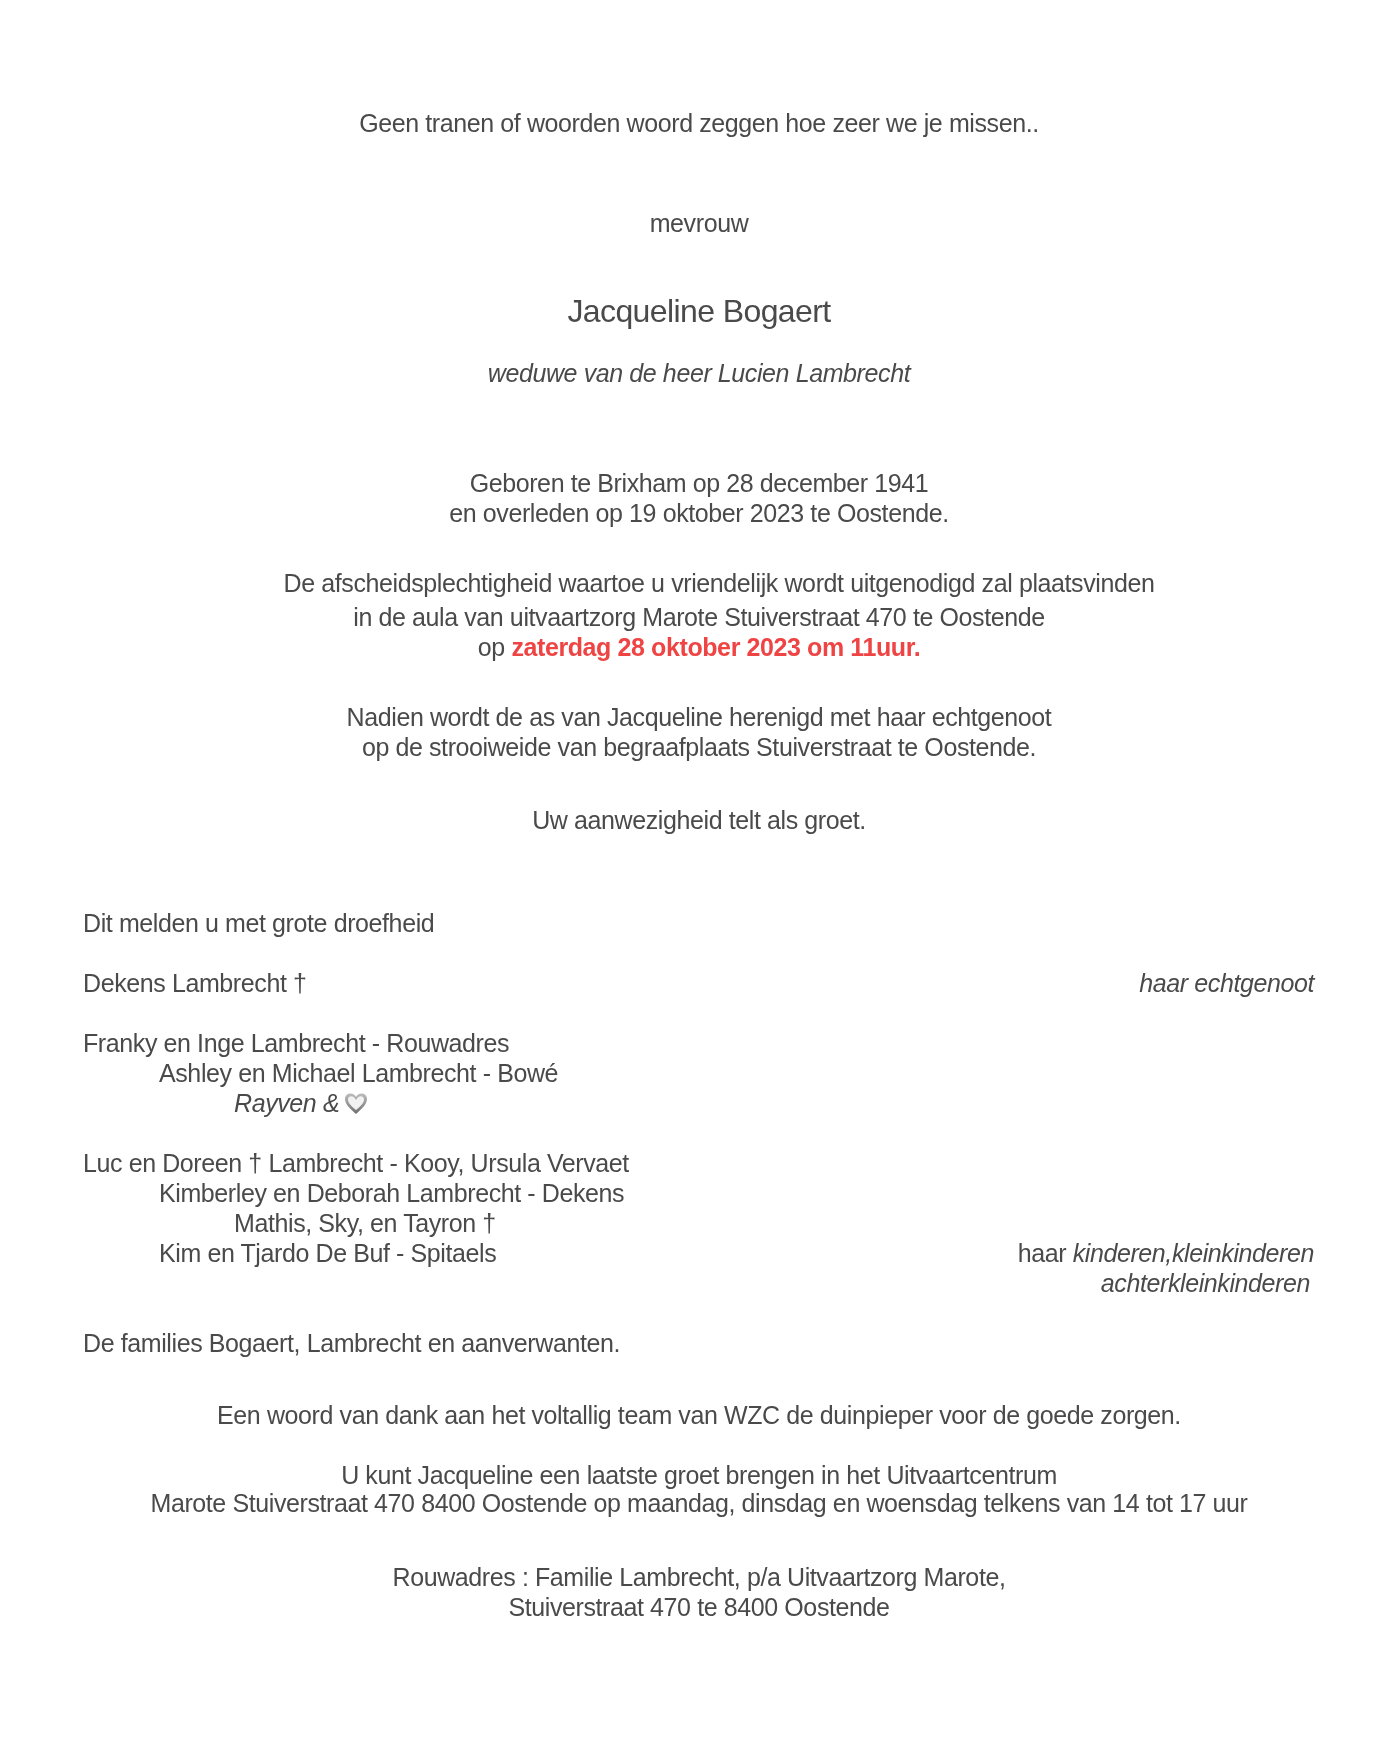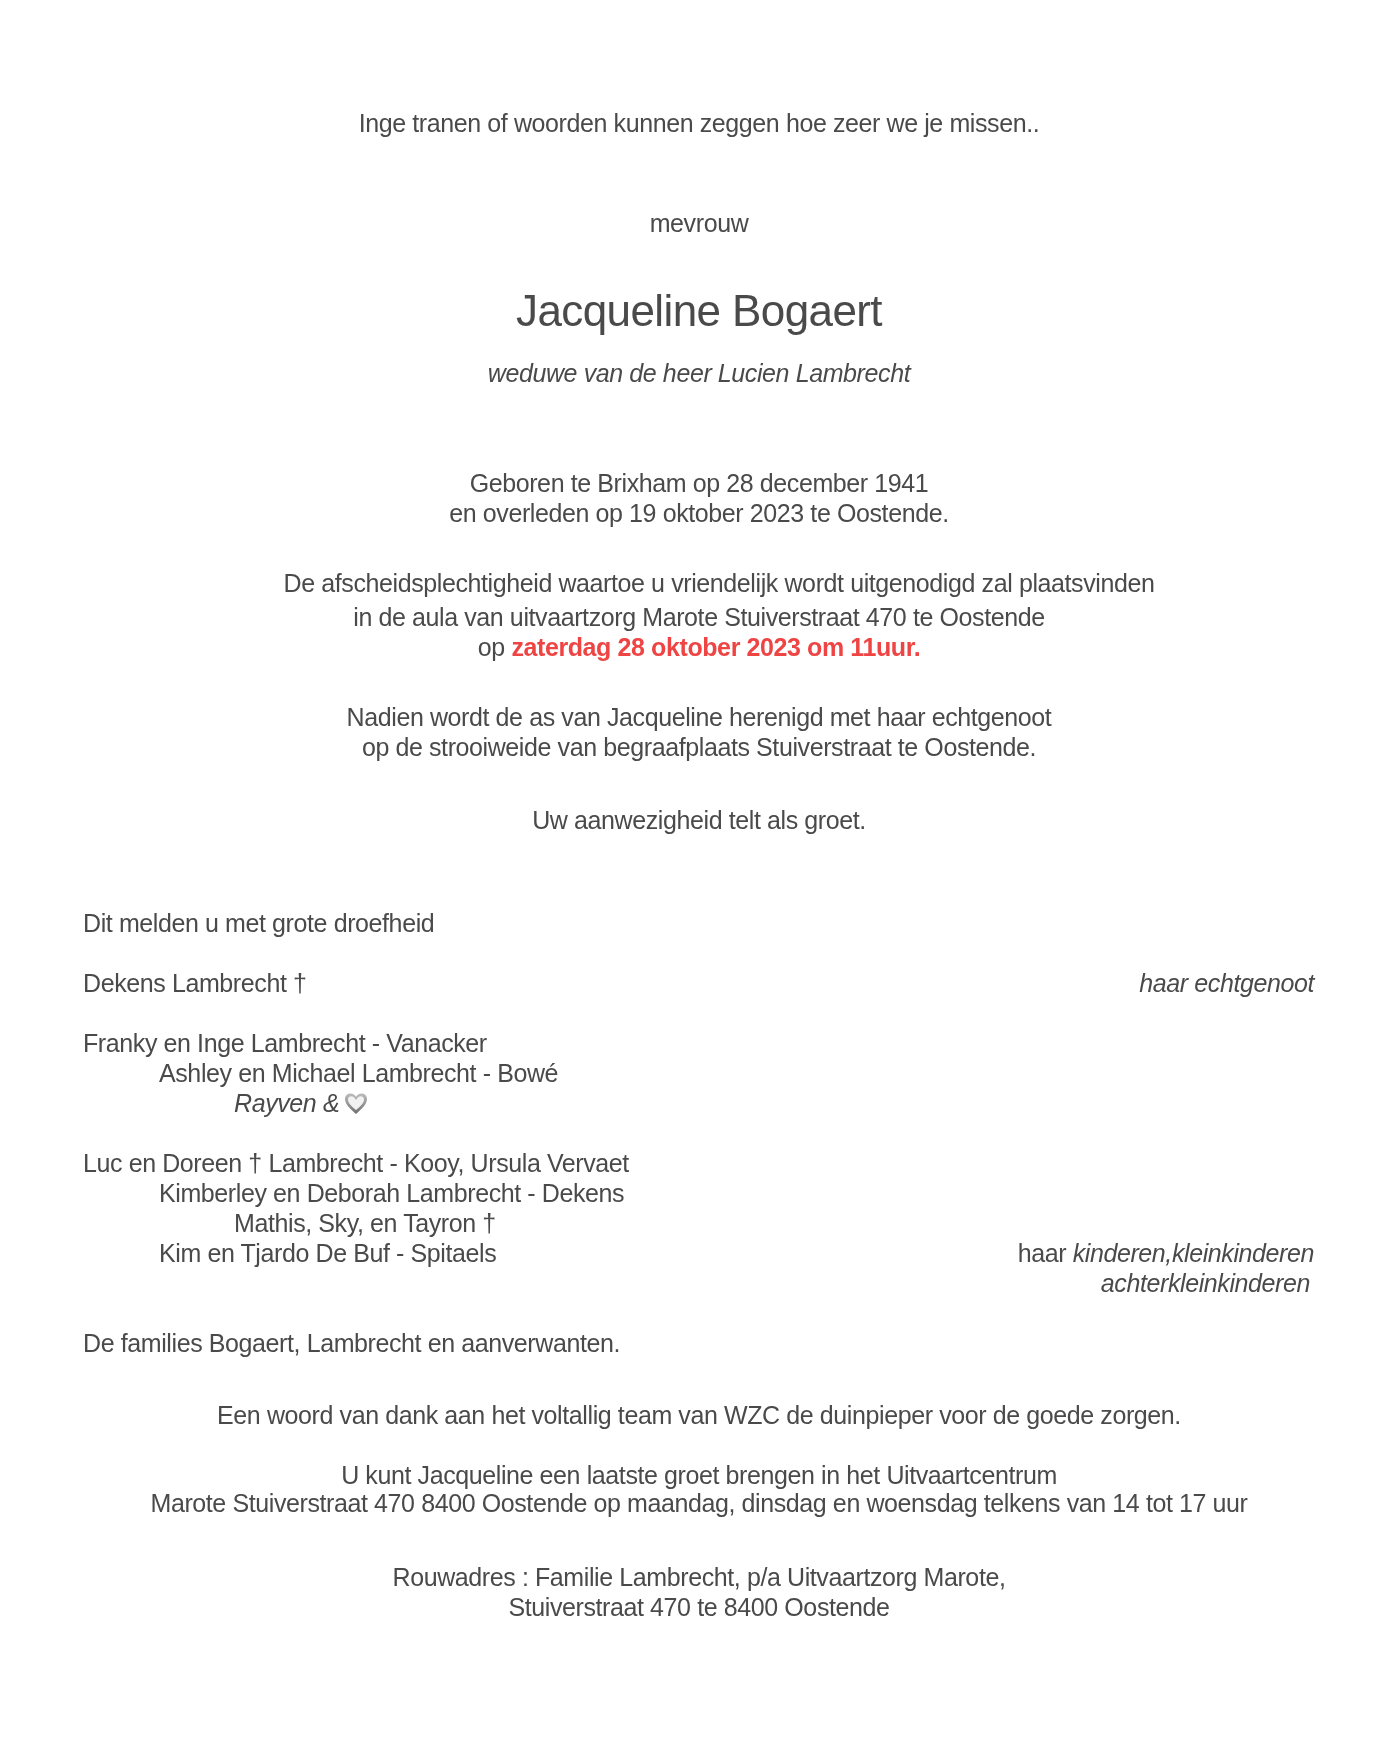--- a/index.html
+++ b/index.html
@@ -4,29 +4,29 @@
 <style>
   html, body { margin: 0; padding: 0; background: #ffffff; }
   body { width: 1398px; height: 1738px; position: relative; overflow: hidden;
          font-family: "Liberation Sans", "DejaVu Sans", sans-serif; color: #4a4a4a; }
   .line { position: absolute; white-space: nowrap; font-size: 25px; line-height: 30px;
           letter-spacing: -0.4px; font-weight: normal; }
   .center { left: 0; width: 1398px; text-align: center; }
   .right { right: 84px; text-align: right; }
   .it { font-style: italic; }
   .bold { font-weight: bold; color: #ef4444; }
-  .name { font-size: 44px; line-height: 50px; letter-spacing: -0.6px; }
+  .name { font-size: 32px; line-height: 50px; letter-spacing: -0.6px; }
   .heart { display: inline-block; vertical-align: -4px; margin-left: 4px; }
 </style>
 </head>
 <body>
 
 <div>
 
-  <div class="line center" style="top:108px;">Inge tranen of woorden kunnen zeggen hoe zeer we je missen..</div>
+  <div class="line center" style="top:108px;">Geen tranen of woorden woord zeggen hoe zeer we je missen..</div>
 
   <div class="line center" style="top:208px;">mevrouw</div>
 
   <div class="line center name" style="top:286px;">Jacqueline Bogaert</div>
 
   <div class="line center it" style="top:358px;">weduwe van de heer Lucien Lambrecht</div>
 
   <div>
     <div class="line center" style="top:468px;">Geboren te Brixham op 28 december 1941</div>
     <div class="line center" style="top:498px;">en overleden op 19 oktober  2023 te Oostende.</div>
@@ -46,21 +46,21 @@
   <div class="line center" style="top:805px;">Uw aanwezigheid telt als groet.</div>
 
   <div class="line" style="top:908px; left:83px;">Dit melden u met grote droefheid</div>
 
   <div>
     <div class="line" style="top:968px; left:83px;">Dekens Lambrecht †</div>
     <div class="line right it" style="top:968px;">haar echtgenoot</div>
   </div>
 
   <div>
-    <div class="line" style="top:1028px; left:83px;">Franky en Inge Lambrecht - Vanacker</div>
+    <div class="line" style="top:1028px; left:83px;">Franky en Inge Lambrecht - Rouwadres</div>
     <div class="line" style="top:1058px; left:159px;">Ashley en Michael Lambrecht - Bowé</div>
     <div class="line" style="top:1088px; left:234px;font-style:italic;">
       <span>Rayven &amp;</span><span class="heart"><svg width="26" height="24" viewBox="0 0 26 24">
             <defs>
               <linearGradient id="hg" x1="0" y1="0" x2="0" y2="1">
                 <stop offset="0" stop-color="#bdbdbd"></stop>
                 <stop offset="1" stop-color="#6f6f6f"></stop>
               </linearGradient>
             </defs>
             <path d="M13 22 C5 15 2 11 2 7 C2 3.5 4.5 1.5 7.5 1.5 C10 1.5 12 3 13 5 C14 3 16 1.5 18.5 1.5 C21.5 1.5 24 3.5 24 7 C24 11 21 15 13 22 Z" fill="url(#hg)"></path>

